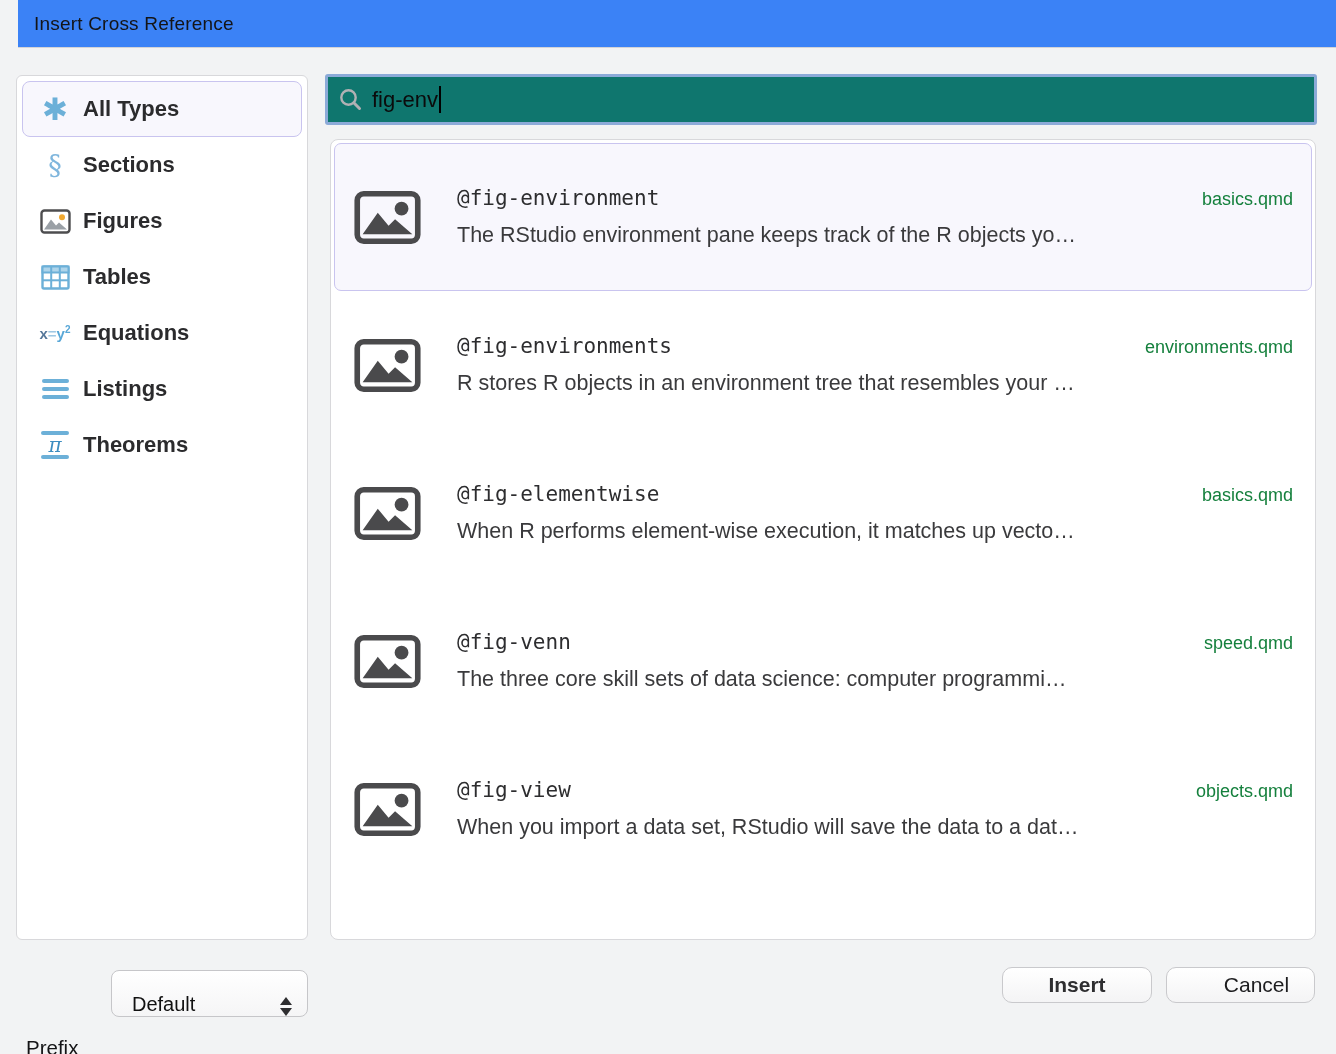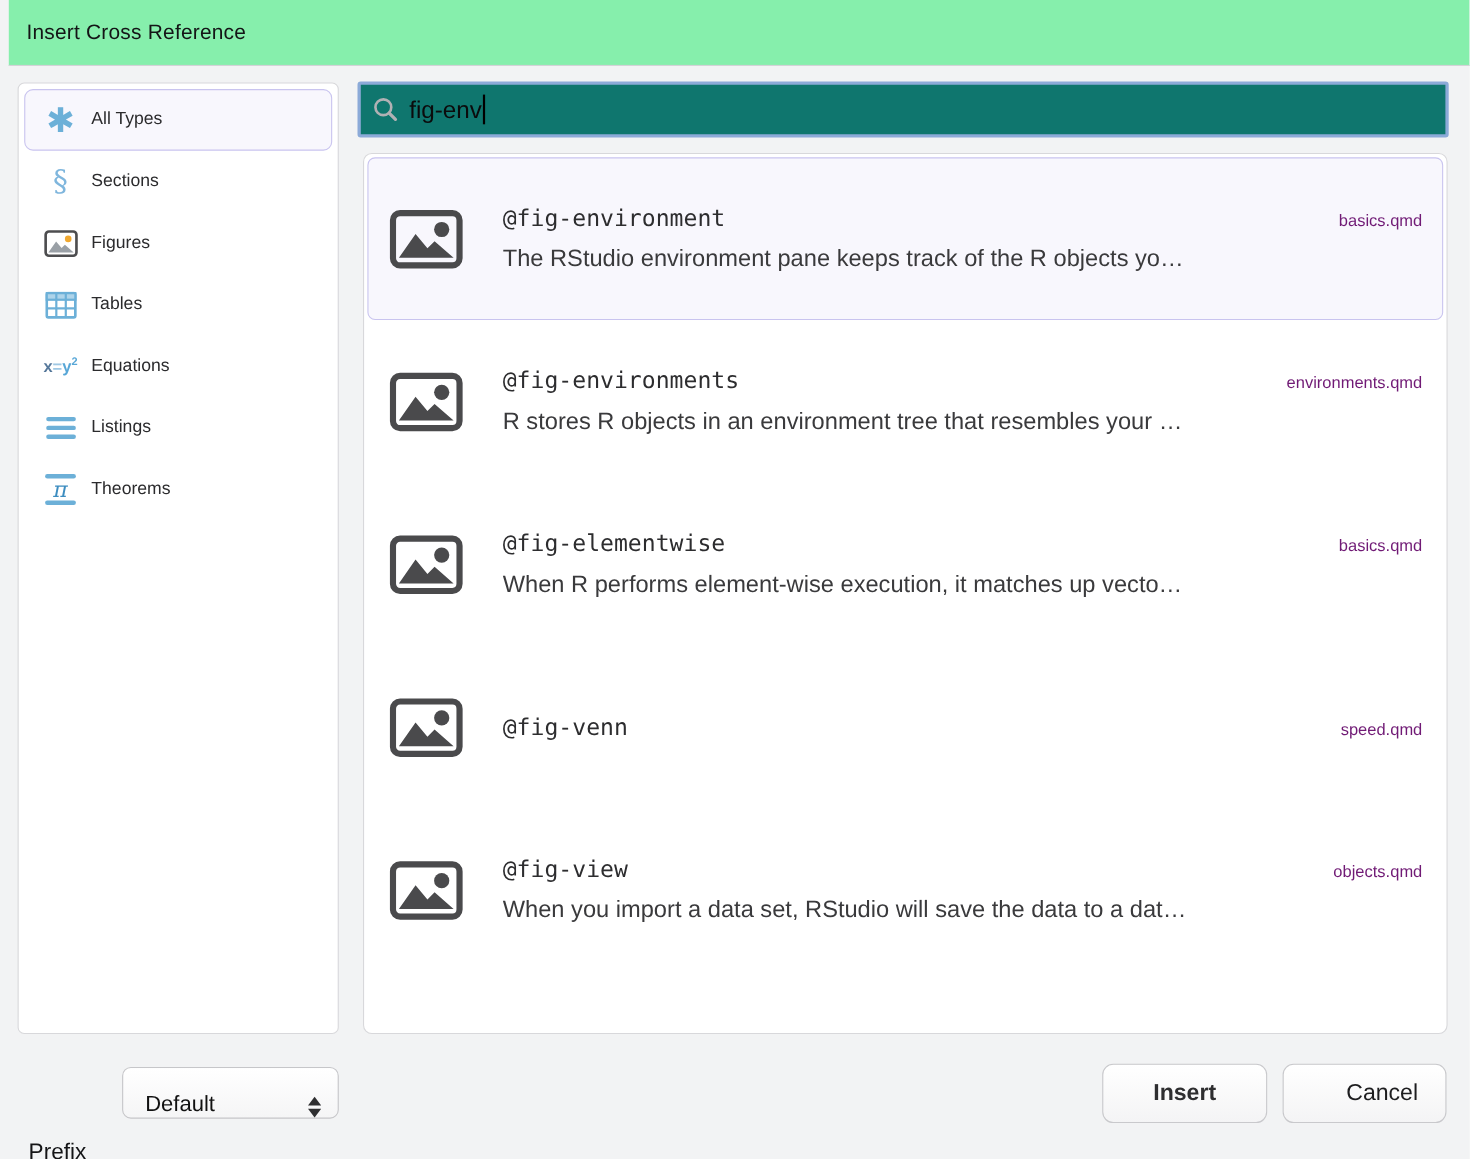--- a/index.html
+++ b/index.html
@@ -8,22 +8,22 @@
     font-family: "Liberation Sans", sans-serif;
     background: #f2f3f4;
     color: #1c1c1e;
     position: relative;
     overflow: hidden;
   }
   .dialog { position: absolute; inset: 0; background: #f2f3f4; }
 
   
   .titlebar {
-    position: absolute; top: 0; left: 8px; right: 0; height: 60px;
-    background: #86efac; border-bottom: 1px solid #d3d3d7;
+    position: absolute; top: 0; left: 18px; right: 0; height: 48px;
+    background: #3b82f6; border-bottom: 1px solid #d3d3d7;
     display: flex; align-items: center; padding-left: 16px;
   }
   .titlebar .title { font-size: 19px; color: #141416; letter-spacing: .2px; }
 
   
   .sidebar {
     position: absolute; left: 16px; top: 75px; width: 292px; height: 865px;
     background: #ffffff; border: 1px solid #d8d8db; border-radius: 6px;
     padding-top: 5px;
   }
@@ -31,21 +31,21 @@
     height: 56px; margin: 0 5px; border-radius: 8px;
     border: 1.5px solid transparent;
     display: flex; align-items: center; padding-left: 9px;
     cursor: default;
   }
   .side-item.selected { background: #f8f7fd; border-color: #c9c4ef; }
   .side-icon {
     width: 46px; min-width: 46px; height: 40px;
     display: flex; align-items: center; justify-content: center;
   }
-  .side-label { font-size: 16px; color: #2b2b2d; margin-left: 5px; white-space: nowrap; }
+  .side-label { font-size: 22px; color: #2b2b2d; margin-left: 5px; white-space: nowrap; font-weight: bold; }
 
   .ic-asterisk { font-size: 31px; color: #6cb0d8; line-height: 1; }
   .ic-section  { font-size: 27px; color: #7fb6dd; line-height: 1; font-family: "DejaVu Serif", serif; }
   .ic-eq { font-family: "Liberation Sans", sans-serif; font-weight: bold; font-size: 15px; line-height: 1; white-space: nowrap; }
   .ic-eq .eq-x  { color: #55779a; }
   .ic-eq .eq-eq { color: #9fc8e4; }
   .ic-eq .eq-y  { color: #58a7d7; }
   .ic-eq .eq-sup{ color: #58a7d7; font-size: 10px; vertical-align: super; }
   .ic-listings { display: flex; flex-direction: column; gap: 4px; width: 27px; }
   .ic-listings span { display: block; height: 4px; border-radius: 2px; background: #6cb0d8; }
@@ -81,21 +81,21 @@
     padding: 0 18px 0 19px; cursor: default;
   }
   .result-row.selected { background: #f8f7fd; border-color: #c9c4ef; }
   .result-icon { flex: none; width: 67px; height: 55px; }
   .result-text { flex: 1; margin-left: 36px; min-width: 0; }
   .result-top { display: flex; align-items: baseline; }
   .result-ref {
     font-family: "DejaVu Sans Mono", "Liberation Mono", monospace;
     font-size: 21px; color: #2d2d2f; white-space: nowrap;
   }
-  .result-file { margin-left: auto; font-size: 15px; color: #701a75; white-space: nowrap; }
+  .result-file { margin-left: auto; font-size: 18px; color: #15803d; white-space: nowrap; }
   .result-desc {
     margin-top: 13px; font-size: 21.5px; color: #3a3a3c;
     white-space: nowrap; overflow: hidden;
   }
 
   
   .prefix-label {
     position: absolute; left: 26px; top: 1024px; height: 47px;
     display: flex; align-items: center; font-size: 20.5px; color: #141416;
   }
@@ -109,21 +109,21 @@
   .select-arrows { margin-left: auto; display: flex; flex-direction: column; gap: 3px; align-items: center; }
   .select-arrows .up {
     width: 0; height: 0; border-left: 6px solid transparent; border-right: 6px solid transparent;
     border-bottom: 8px solid #2e2e30;
   }
   .select-arrows .down {
     width: 0; height: 0; border-left: 6px solid transparent; border-right: 6px solid transparent;
     border-top: 8px solid #2e2e30;
   }
   .btn {
-    position: absolute; top: 967px; height: 54px;
+    position: absolute; top: 967px; height: 36px;
     background: linear-gradient(#ffffff, #f4f4f5);
     border: 1px solid #c9c9cc; border-radius: 10px;
     display: flex; align-items: center; justify-content: center;
     font-size: 21px; color: #222; cursor: default;
   }
   .btn-insert { left: 1002px; width: 150px; font-weight: bold; color: #2e2e30; }
   .btn-cancel { left: 1166px; width: 149px; color: #1d1d1f; padding-left: 32px; }
 </style>
 </head>
 <body>
@@ -267,20 +267,21 @@
       <svg class="result-icon" viewBox="0 0 31 25">
         <rect x="1.5" y="1.5" width="28" height="22" rx="3" fill="none" stroke="#4a4a4c" stroke-width="2.6"></rect>
         <circle cx="22" cy="8.4" r="3.2" fill="#4a4a4c"></circle>
         <path d="M4 20.3 L11 10.3 L16 16.3 L19 13.3 L27 20.3 Z" fill="#4a4a4c"></path>
       </svg>
       <div class="result-text">
         <div class="result-top">
           <span class="result-ref">@fig-venn</span>
           <span class="result-file">speed.qmd</span>
         </div>
+        <div class="result-desc">The three core skill sets of data science: computer programmi…</div>
       </div>
     </div>
 
     <div class="result-row">
       <svg class="result-icon" viewBox="0 0 31 25">
         <rect x="1.5" y="1.5" width="28" height="22" rx="3" fill="none" stroke="#4a4a4c" stroke-width="2.6"></rect>
         <circle cx="22" cy="8.4" r="3.2" fill="#4a4a4c"></circle>
         <path d="M4 20.3 L11 10.3 L16 16.3 L19 13.3 L27 20.3 Z" fill="#4a4a4c"></path>
       </svg>
       <div class="result-text">

